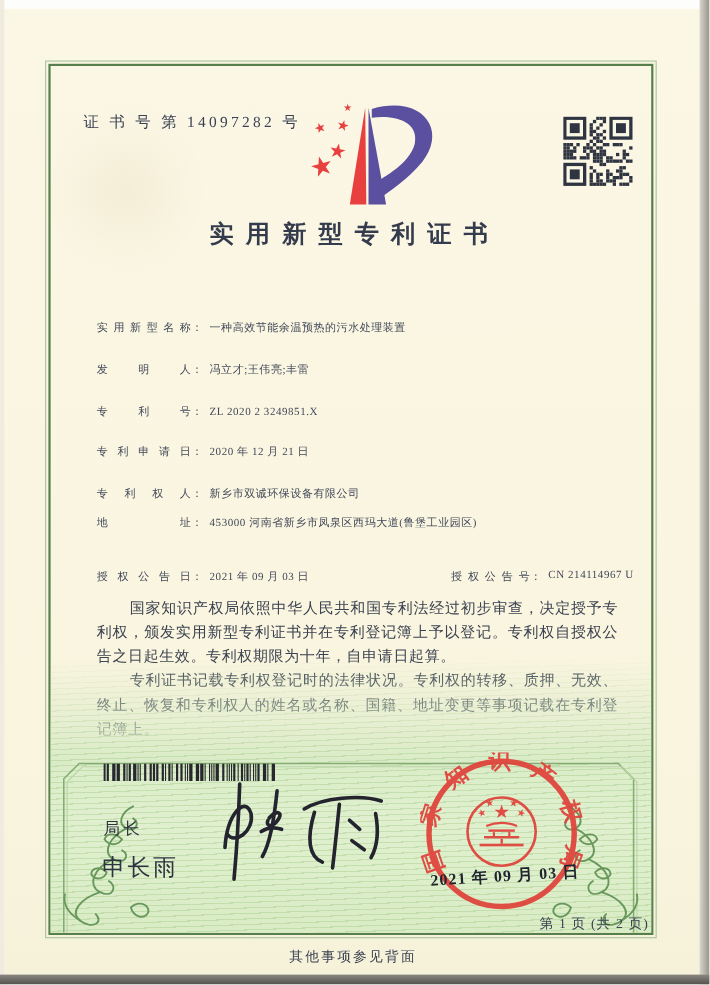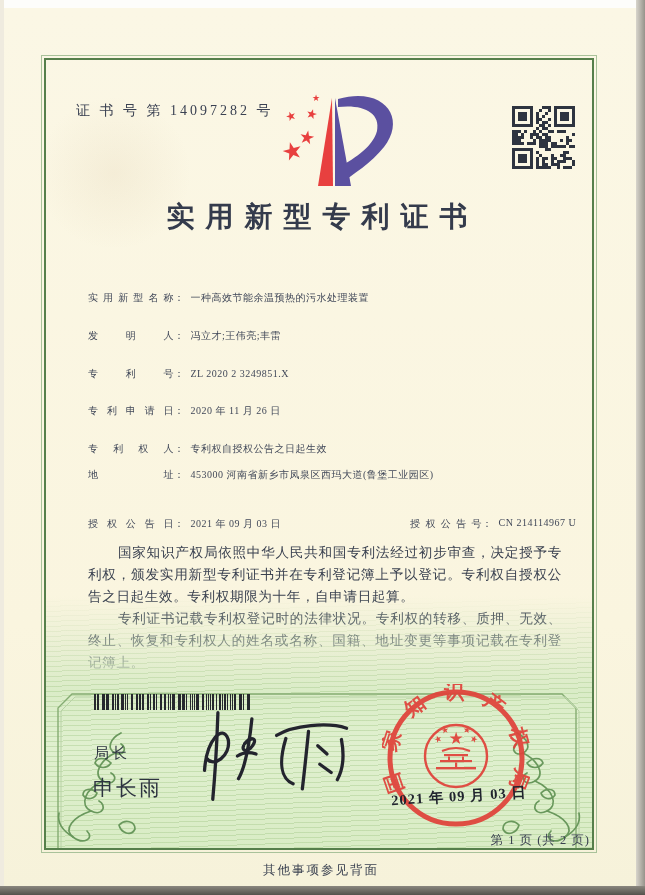--- a/index.html
+++ b/index.html
@@ -28,21 +28,21 @@
   .guilloche{position:absolute;inset:0;
     background:repeating-linear-gradient(178deg,rgba(140,185,110,.30) 0 1px,rgba(0,0,0,0) 1px 5px);
     -webkit-mask-image:linear-gradient(180deg,transparent 0,#000 95px);
     mask-image:linear-gradient(180deg,transparent 0,#000 95px);}
   .inner-line{position:absolute;inset:0;}
   
   .certno{position:absolute;left:72px;top:94px;font-size:14px;letter-spacing:3px;color:#3a4152;}
   .logo{position:absolute;left:250px;top:76px;}
   .qr{position:absolute;left:508px;top:98px;}
   .title{position:absolute;left:40px;width:546px;top:190px;text-align:center;
-    font-size:28px;font-weight:600;letter-spacing:11px;color:#343b4c;text-indent:11px;}
+    font-size:22px;font-weight:600;letter-spacing:11px;color:#343b4c;text-indent:11px;}
   .row{position:absolute;left:84px;width:480px;display:flex;align-items:baseline;
     font-size:10px;color:#414859;letter-spacing:.5px;white-space:nowrap;}
   .flabel{display:inline-block;width:86px;text-align:justify;text-align-last:justify;flex:none;}
   .colon{flex:none;margin-right:6px;}
   .fval{flex:none;}
   .row2{position:absolute;left:322px;top:0;display:flex;align-items:flex-start;white-space:nowrap;}
   .row2 .flabel{width:72px;}
   .paras{position:absolute;left:84px;top:534px;width:474px;color:#3a4150;}
   .paras p{margin:0 0 1px 0;font-size:13.6px;line-height:21.8px;letter-spacing:.6px;
     text-indent:2.2em;text-align:justify;}
@@ -236,26 +236,26 @@
       <span class="fval">冯立才;王伟亮;丰雷</span>
   </div>
   <div class="row" style="top:359px">
     <span class="flabel">专 利 号</span>
       <span class="colon">：</span>
       <span class="fval">ZL 2020 2 3249851.X</span>
   </div>
   <div class="row" style="top:396px">
     <span class="flabel">专利申请日</span>
       <span class="colon">：</span>
-      <span class="fval">2020 年 11 月 26 日</span>
+      <span class="fval">2020 年 12 月 21 日</span>
   </div>
   <div class="row" style="top:434px">
     <span class="flabel">专 利 权 人</span>
       <span class="colon">：</span>
-      <span class="fval">专利权自授权公告之日起生效</span>
+      <span class="fval">新乡市双诚环保设备有限公司</span>
   </div>
   <div class="row" style="top:460px">
     <span class="flabel">地 址</span>
       <span class="colon">：</span>
       <span class="fval">453000 河南省新乡市凤泉区西玛大道(鲁堡工业园区)</span>
   </div>
   <div class="row" style="top:509px">
     <span class="flabel">授权公告日</span>
       <span class="colon">：</span>
       <span class="fval">2021 年 09 月 03 日</span>

